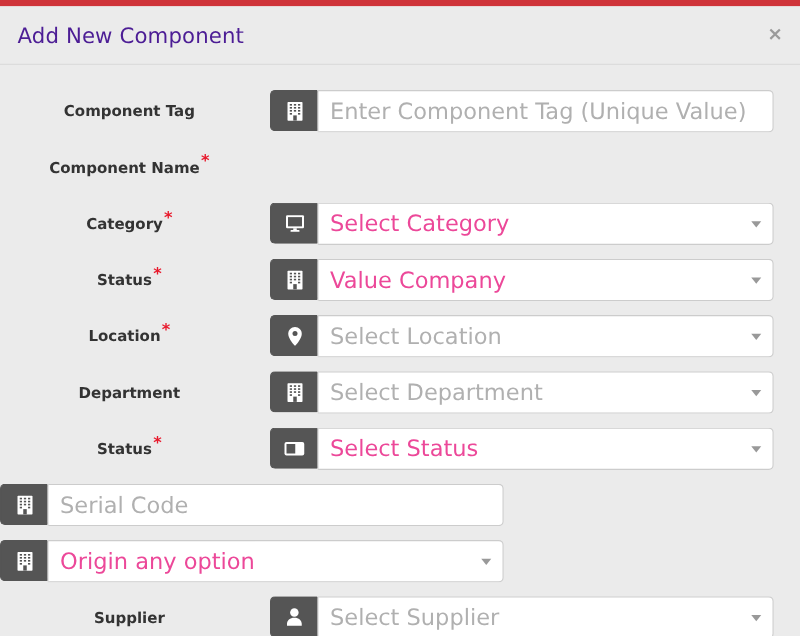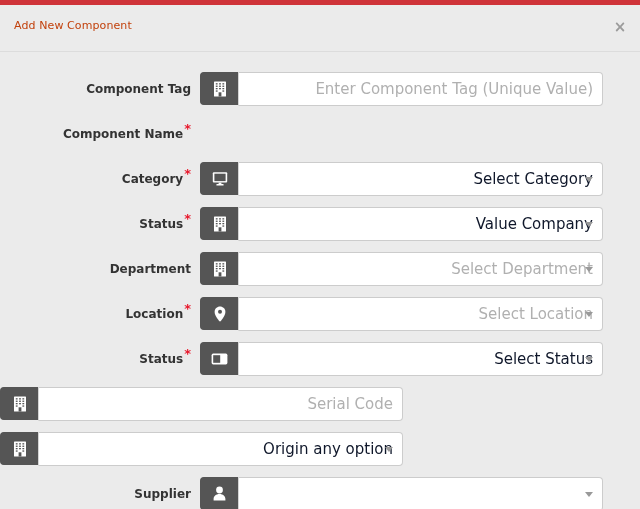--- a/index.html
+++ b/index.html
@@ -31,23 +31,23 @@
     position: relative;
     height: 47px;
     background: #ebebeb;
     border-bottom: 1px solid #dcdcdc;
   }
 
   #modal-title {
     position: absolute;
     left: 14px;
     top: 14px;
-    font-size: 11px;
+    font-size: 17px;
     font-weight: 400;
-    color: #c2410c;
+    color: #4c1d95;
     letter-spacing: 0.1px;
   }
 
   #close-button {
     position: absolute;
     right: 9px;
     top: 11px;
     width: 22px;
     height: 22px;
     line-height: 22px;
@@ -67,23 +67,23 @@
   }
 
   .form-row {
     display: flex;
     align-items: center;
     height: 45px;
     padding-left: 0;
   }
 
   .field-label {
-    width: 200px;
+    width: 216px;
     padding-right: 9px;
-    text-align: right;
+    text-align: center;
     font-size: 12px;
     font-weight: 700;
     color: #333333;
     line-height: 1;
     white-space: nowrap;
     position: relative;
   }
 
   .req-star {
     color: #e8192c;
@@ -118,32 +118,31 @@
 
   .input-control {
     flex: 1 1 auto;
     background: #ffffff;
     border: 1px solid #cccccc;
     border-left: 1px solid #d5d5d5;
     border-radius: 0 4px 4px 0;
     display: flex;
     align-items: center;
     padding: 16px 9px;
-    font-size: 15px;
+    font-size: 18px;
     position: relative;
     overflow: hidden;
-    justify-content: flex-end;
   }
 
   .input-control .ph {
     color: #b0b0b0;
     white-space: nowrap;
   }
   .input-control .val {
-    color: #0f172a;
+    color: #ec4899;
     white-space: nowrap;
   }
 
   .caret {
     position: absolute;
     right: 9px;
     top: 50%;
     margin-top: -2px;
     width: 0;
     height: 0;
@@ -232,63 +231,63 @@
               </g>
             </svg>
           </span>
           <div class="input-control">
             <span class="val">Value Company</span>
             <span class="caret"></span>
           </div>
         </div>
       </div>
       <div class="form-row">
-        <label class="field-label"><span>Department</span></label>
-        <div class="input-group">
-          <span class="input-addon">
-            <svg width="14" height="16" viewBox="0 0 14 16">
-              <rect x="1" y="0.5" width="12" height="15" rx="0.6" fill="#ffffff"></rect>
-              <g fill="#555555">
-                <rect x="2.8" y="2.2" width="1.8" height="1.3"></rect>
-                <rect x="6.1" y="2.2" width="1.8" height="1.3"></rect>
-                <rect x="9.4" y="2.2" width="1.8" height="1.3"></rect>
-                <rect x="2.8" y="4.6" width="1.8" height="1.3"></rect>
-                <rect x="6.1" y="4.6" width="1.8" height="1.3"></rect>
-                <rect x="9.4" y="4.6" width="1.8" height="1.3"></rect>
-                <rect x="2.8" y="7.0" width="1.8" height="1.3"></rect>
-                <rect x="6.1" y="7.0" width="1.8" height="1.3"></rect>
-                <rect x="9.4" y="7.0" width="1.8" height="1.3"></rect>
-                <rect x="2.8" y="9.4" width="1.8" height="1.3"></rect>
-                <rect x="9.4" y="9.4" width="1.8" height="1.3"></rect>
-                <rect x="5.6" y="11.3" width="2.8" height="4.2"></rect>
-              </g>
-            </svg>
-          </span>
-          <div class="input-control">
-            <span class="ph">Select Department</span>
-            <span class="caret"></span>
-          </div>
-        </div>
-      </div>
-      <div class="form-row">
         <label class="field-label"><span>Location</span><span class="req-star">*</span></label>
         <div class="input-group">
           <span class="input-addon">
             <svg width="12" height="16" viewBox="0 0 12 16">
               <path d="M6 0.5C3.0 0.5 0.6 2.9 0.6 5.9c0 3.9 4.5 9 5.4 9.6 0.9-0.6 5.4-5.7 5.4-9.6C11.4 2.9 9.0 0.5 6 0.5z" fill="#ffffff"></path>
               <circle cx="6" cy="5.8" r="2.0" fill="#555555"></circle>
             </svg>
           </span>
           <div class="input-control">
             <span class="ph">Select Location</span>
             <span class="caret"></span>
           </div>
         </div>
       </div>
       <div class="form-row">
+        <label class="field-label"><span>Department</span></label>
+        <div class="input-group">
+          <span class="input-addon">
+            <svg width="14" height="16" viewBox="0 0 14 16">
+              <rect x="1" y="0.5" width="12" height="15" rx="0.6" fill="#ffffff"></rect>
+              <g fill="#555555">
+                <rect x="2.8" y="2.2" width="1.8" height="1.3"></rect>
+                <rect x="6.1" y="2.2" width="1.8" height="1.3"></rect>
+                <rect x="9.4" y="2.2" width="1.8" height="1.3"></rect>
+                <rect x="2.8" y="4.6" width="1.8" height="1.3"></rect>
+                <rect x="6.1" y="4.6" width="1.8" height="1.3"></rect>
+                <rect x="9.4" y="4.6" width="1.8" height="1.3"></rect>
+                <rect x="2.8" y="7.0" width="1.8" height="1.3"></rect>
+                <rect x="6.1" y="7.0" width="1.8" height="1.3"></rect>
+                <rect x="9.4" y="7.0" width="1.8" height="1.3"></rect>
+                <rect x="2.8" y="9.4" width="1.8" height="1.3"></rect>
+                <rect x="9.4" y="9.4" width="1.8" height="1.3"></rect>
+                <rect x="5.6" y="11.3" width="2.8" height="4.2"></rect>
+              </g>
+            </svg>
+          </span>
+          <div class="input-control">
+            <span class="ph">Select Department</span>
+            <span class="caret"></span>
+          </div>
+        </div>
+      </div>
+      <div class="form-row">
         <label class="field-label"><span>Status</span><span class="req-star">*</span></label>
         <div class="input-group">
           <span class="input-addon">
             <svg width="17" height="12" viewBox="0 0 17 12">
               <rect x="0.6" y="0.6" width="15.8" height="10.8" rx="1.6" fill="#ffffff"></rect>
               <rect x="2.2" y="2.2" width="7.0" height="7.6" fill="#555555"></rect>
             </svg>
           </span>
           <div class="input-control">
             <span class="val">Select Status</span>
@@ -352,19 +351,20 @@
       <div class="form-row">
         <label class="field-label"><span>Supplier</span></label>
         <div class="input-group">
           <span class="input-addon">
             <svg width="13" height="15" viewBox="0 0 13 15">
               <circle cx="6.5" cy="4.0" r="3.4" fill="#ffffff"></circle>
               <path d="M6.5 8.1c-3.6 0-5.9 2.2-5.9 4.9V14.6h11.8V13.0c0-2.7-2.3-4.9-5.9-4.9z" fill="#ffffff"></path>
             </svg>
           </span>
           <div class="input-control">
+            <span class="ph">Select Supplier</span>
             <span class="caret"></span>
           </div>
         </div>
       </div>
     </div>
 
 </div>
 
 </body></html>

